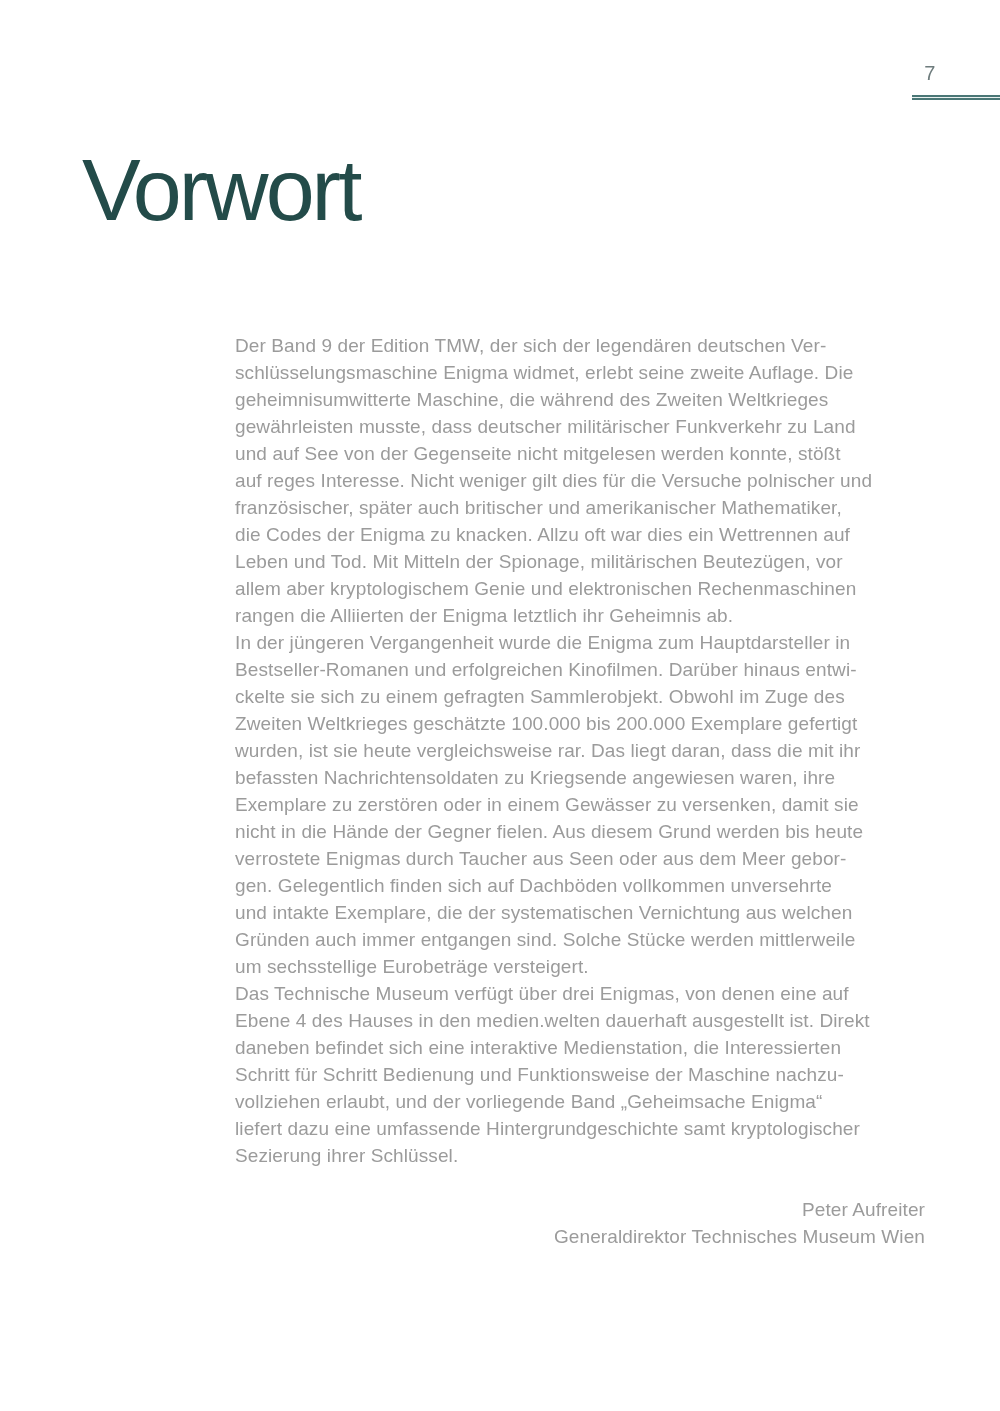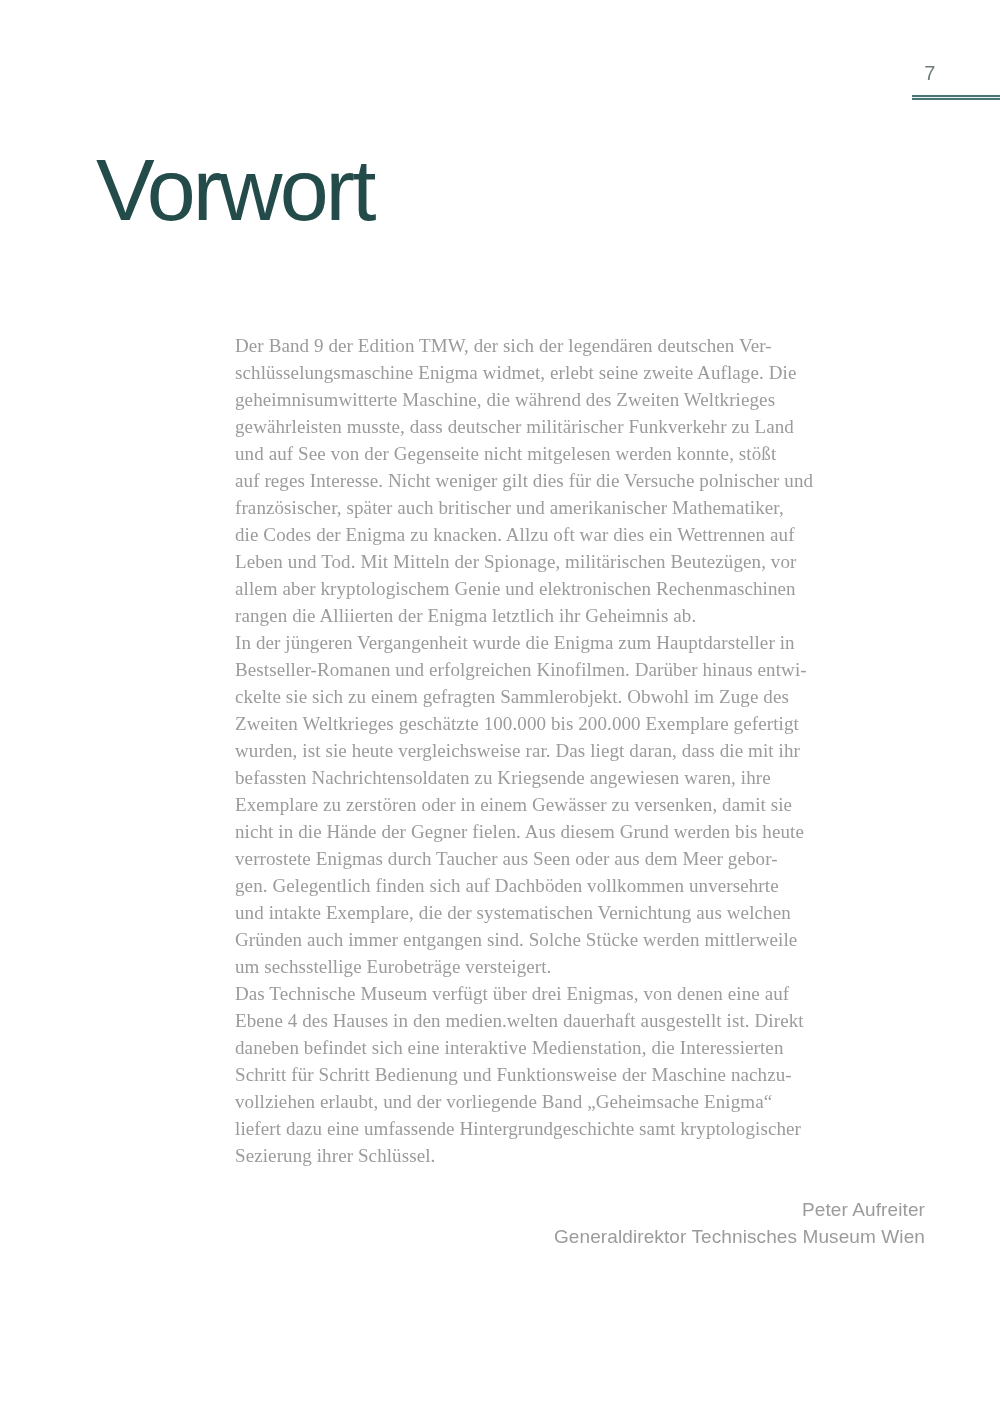--- a/index.html
+++ b/index.html
@@ -33,41 +33,40 @@
     width: 88px;
     height: 5px;
     box-sizing: border-box;
     border-top: 2px solid #4a7776;
     border-bottom: 2px solid #4a7776;
     background: #e9f1f0;
   }
   .page-title {
     position: absolute;
     top: 146px;
-    left: 96px;
+    left: 82px;
     font-size: 88px;
     font-weight: 300;
     line-height: 1;
     color: #234b49;
     letter-spacing: -3px;
   }
   .textblock {
     white-space: pre-line;
     font-size: 19px;
     font-weight: 300;
     line-height: 27px;
     color: #9b9b9b;
     letter-spacing: 0.1px;
   }
   .body-text {
     position: absolute;
     top: 332px;
     left: 235px;
     width: 690px;
-    font-family: Liberation Serif, serif;
   }
   .signature {
     position: absolute;
     top: 1196px;
     left: 235px;
     width: 690px;
     text-align: right;
   }
 </style>
 </head>

